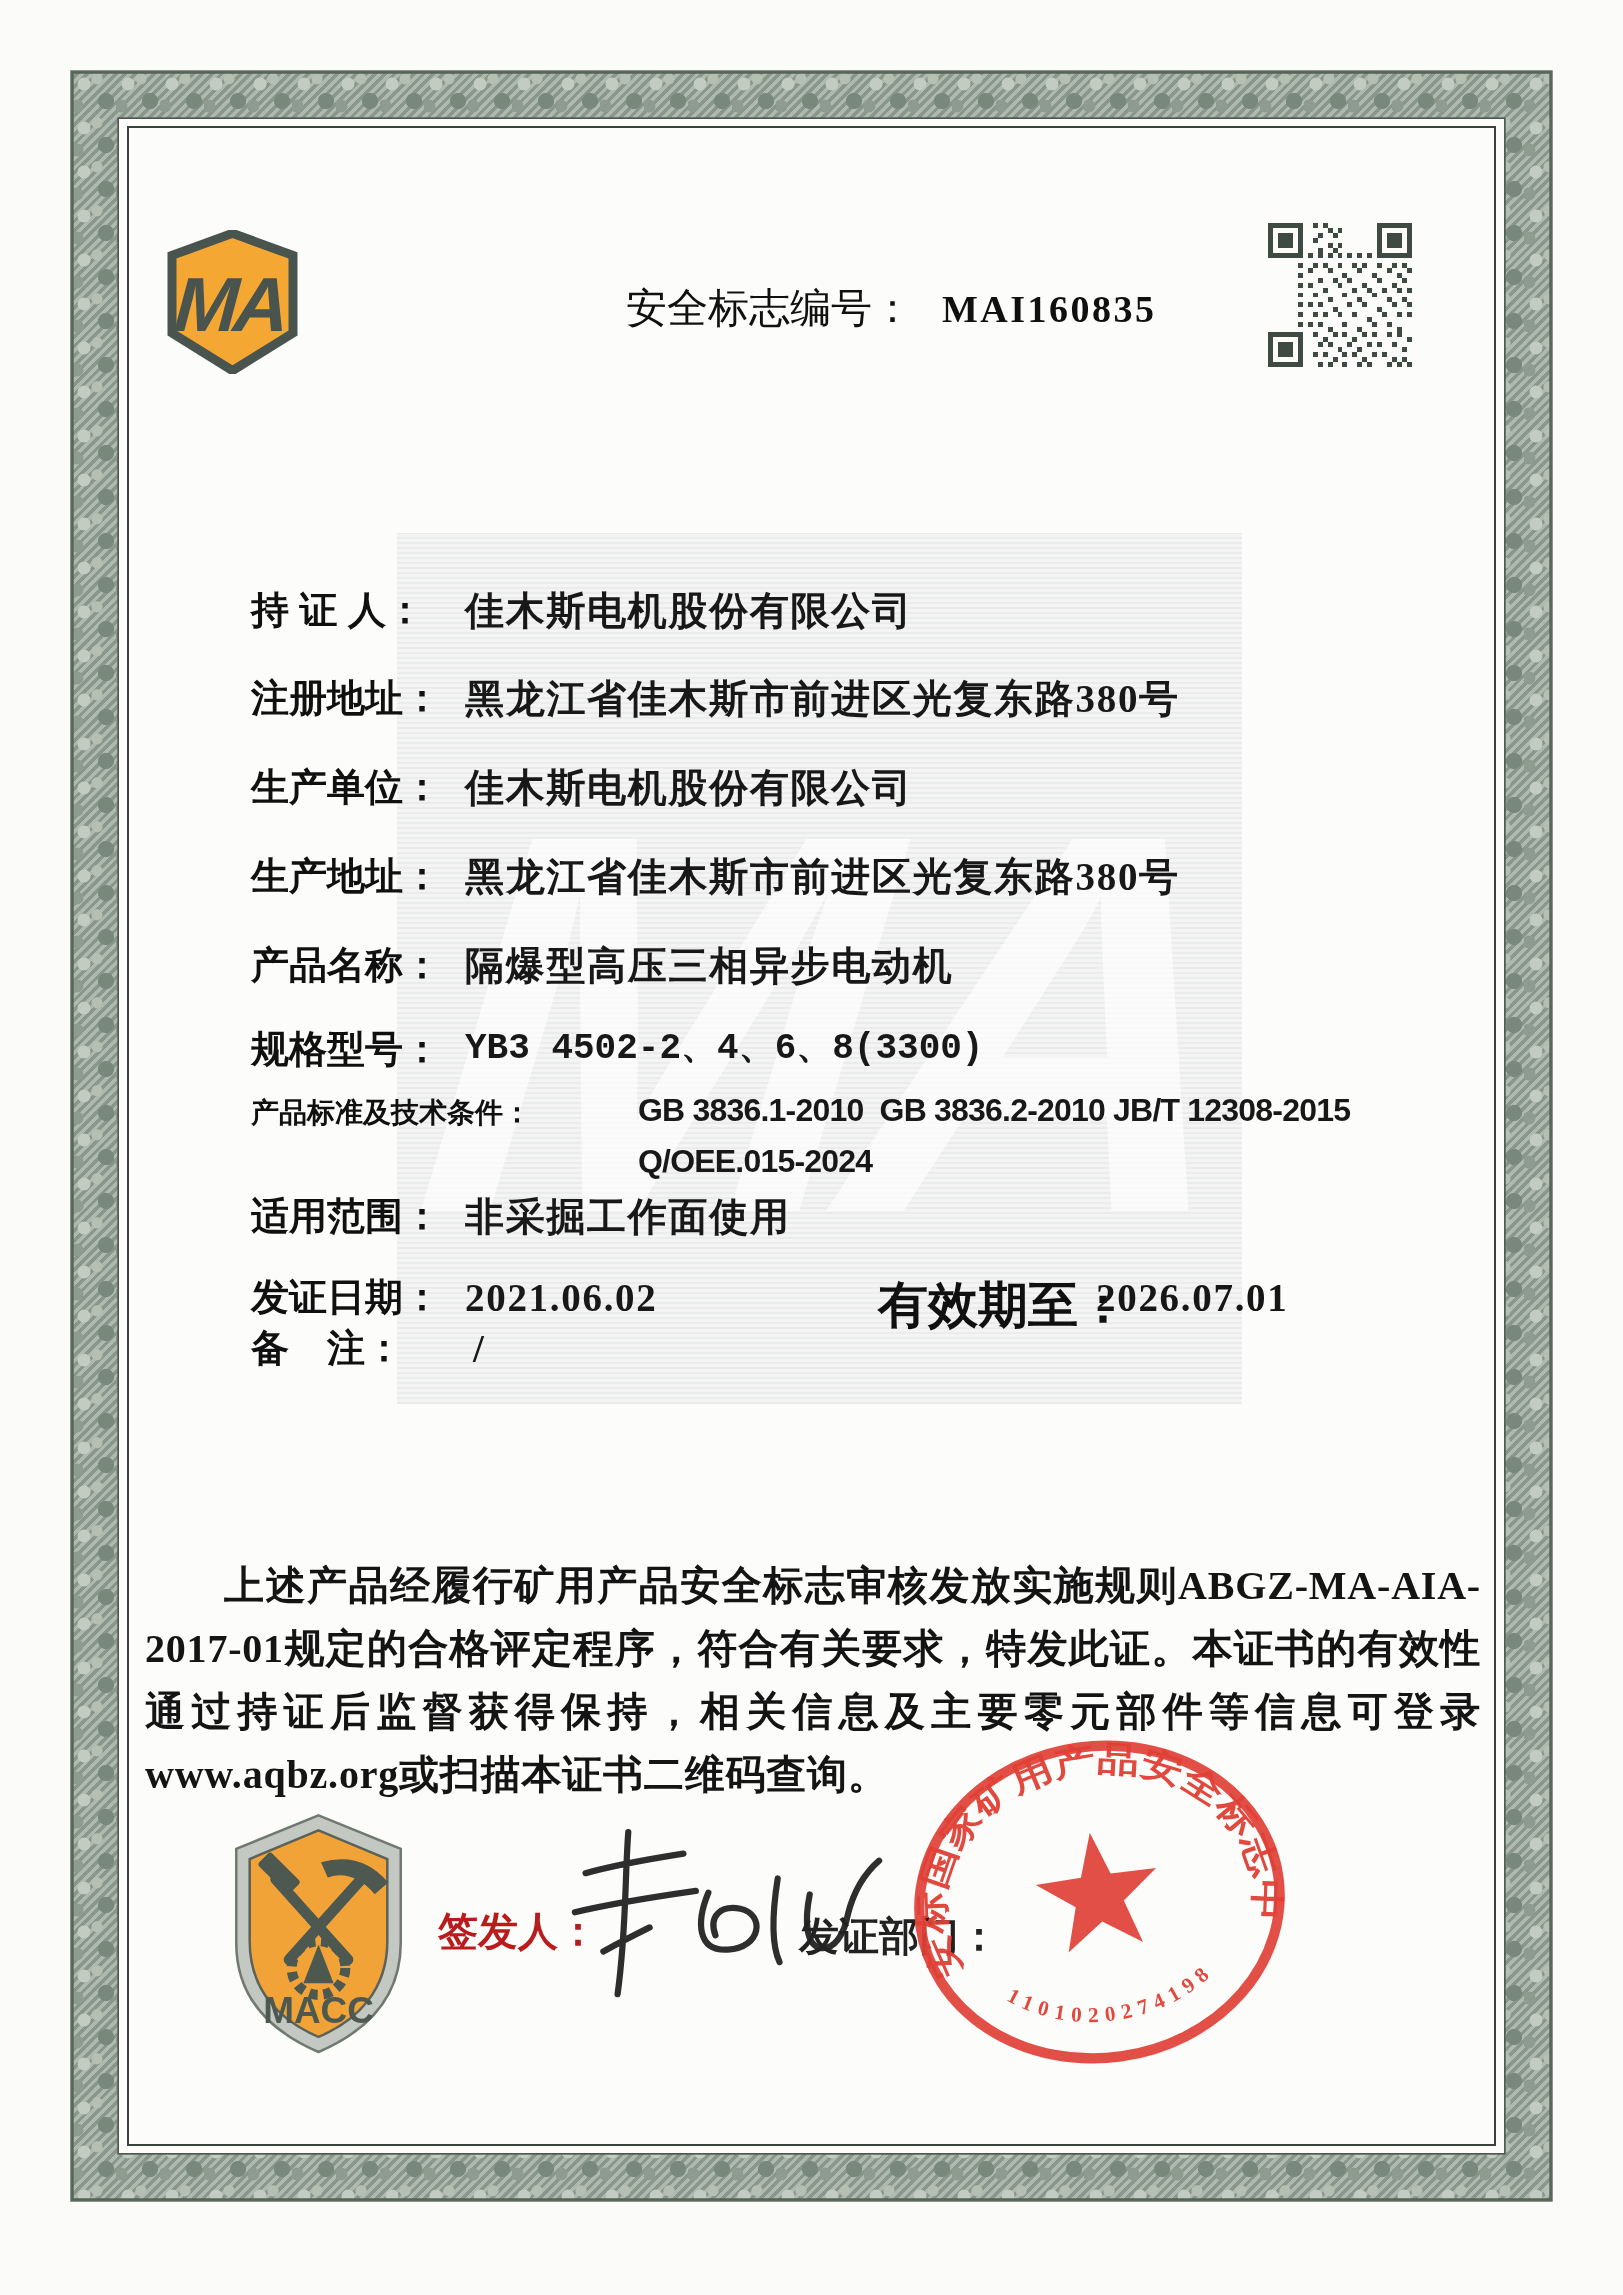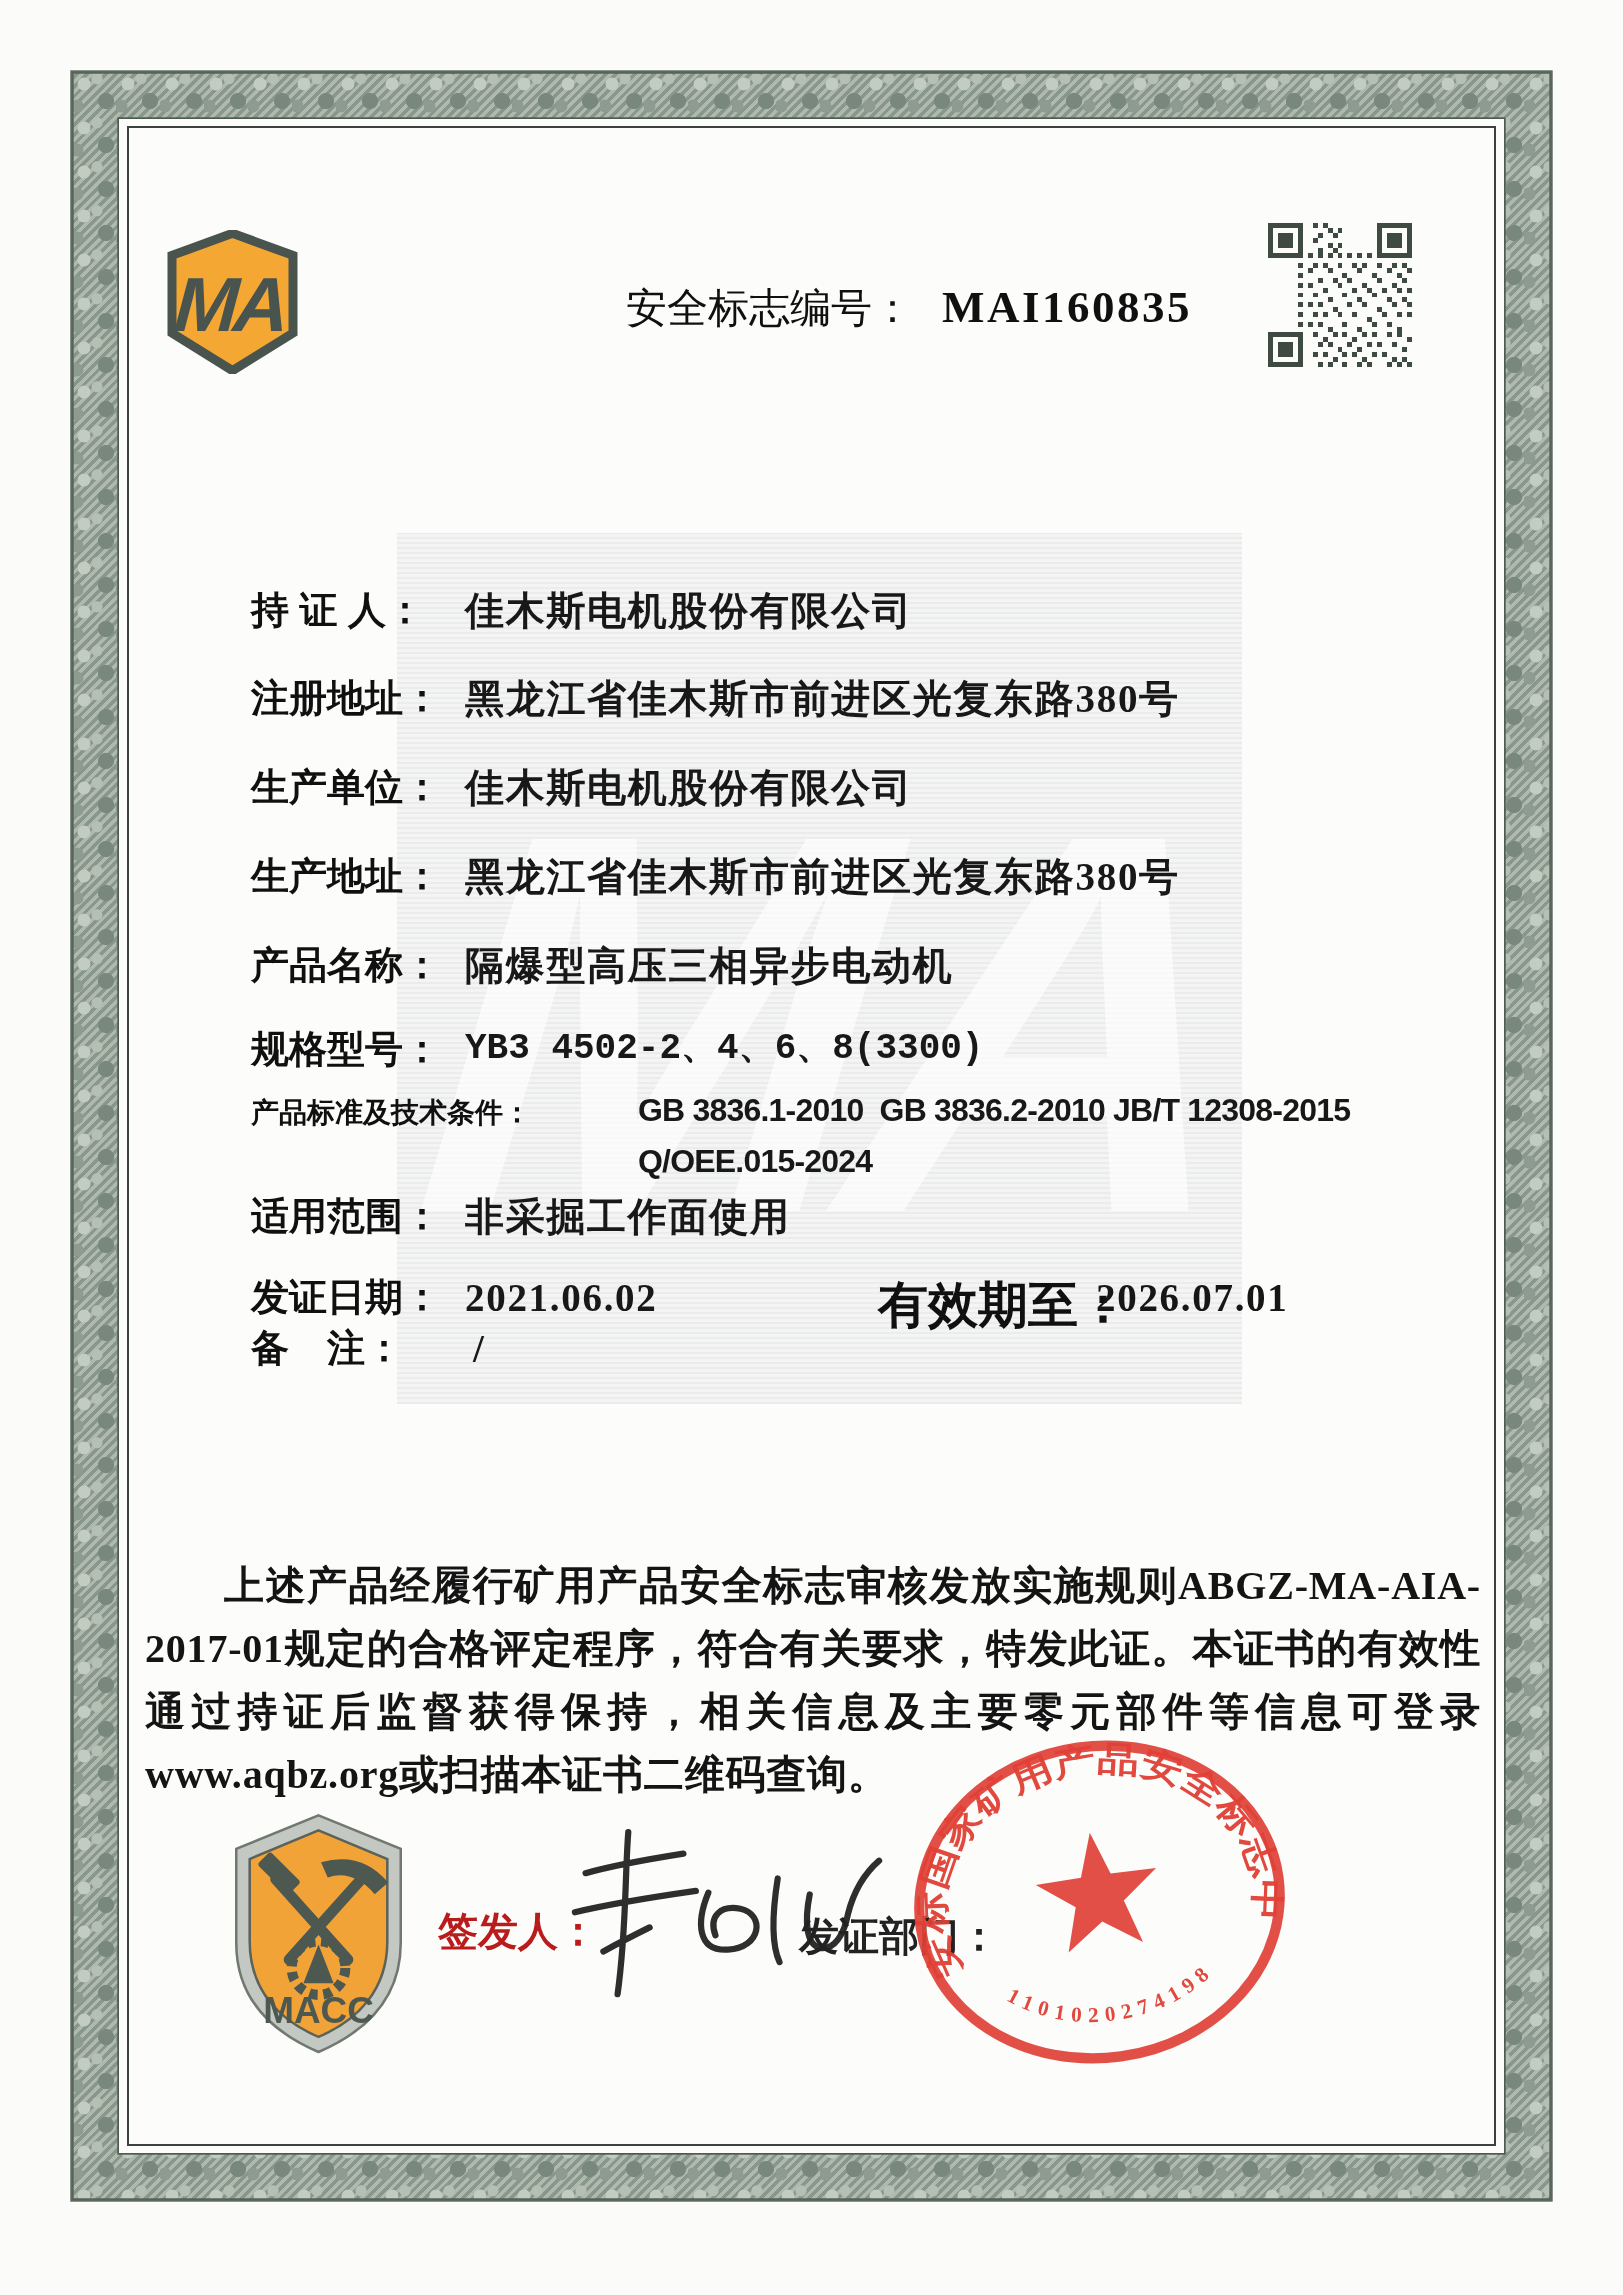--- a/index.html
+++ b/index.html
@@ -23,21 +23,21 @@
   .wm-block{position:absolute;left:397px;top:533px;width:845px;height:871px;
     background:repeating-linear-gradient(0deg, rgba(120,135,150,.07) 0 1.7px, rgba(120,135,150,0) 1.7px 5px),
     rgba(168,178,188,.10);}
   .wm-ma{position:absolute;left:34px;top:220px;font-family:"Liberation Sans",sans-serif;
     font-style:italic;font-weight:900;font-size:541px;line-height:1;letter-spacing:-25px;
     color:rgba(255,255,255,.65);transform:skewX(-6deg);}
   
   .ma-logo{position:absolute;left:163px;top:230px;width:139px;height:144px;}
   .badge{position:absolute;left:626px;top:281px;white-space:nowrap;}
   .badge-lbl{font-family:"Liberation Sans",sans-serif;font-weight:400;font-size:41px;color:#101010;}
-  .badge-num{font-family:"Liberation Serif",serif;font-weight:700;font-size:45px;color:#101010;
+  .badge-num{font-family:"Liberation Serif",serif;font-weight:700;font-size:38px;color:#101010;
     letter-spacing:2.5px;margin-left:29px;}
   .qr{position:absolute;left:1268px;top:223px;width:144px;height:144px;}
   .cert-title{position:absolute;left:127px;right:127px;top:433px;text-align:center;
     font-size:90px;font-weight:700;color:#3c4842;letter-spacing:11px;line-height:1.1;}
   
   .row{position:absolute;left:251px;height:59px;width:1251px;}
   .lbl{position:absolute;left:0;top:0;font-family:"Liberation Sans",sans-serif;font-weight:700;
     font-size:38px;color:#101010;white-space:pre;line-height:1.2;}
   .lbl-wide{font-size:28px;top:5px;}
   .val{position:absolute;left:214px;top:0;font-family:"Liberation Serif",serif;font-weight:700;

